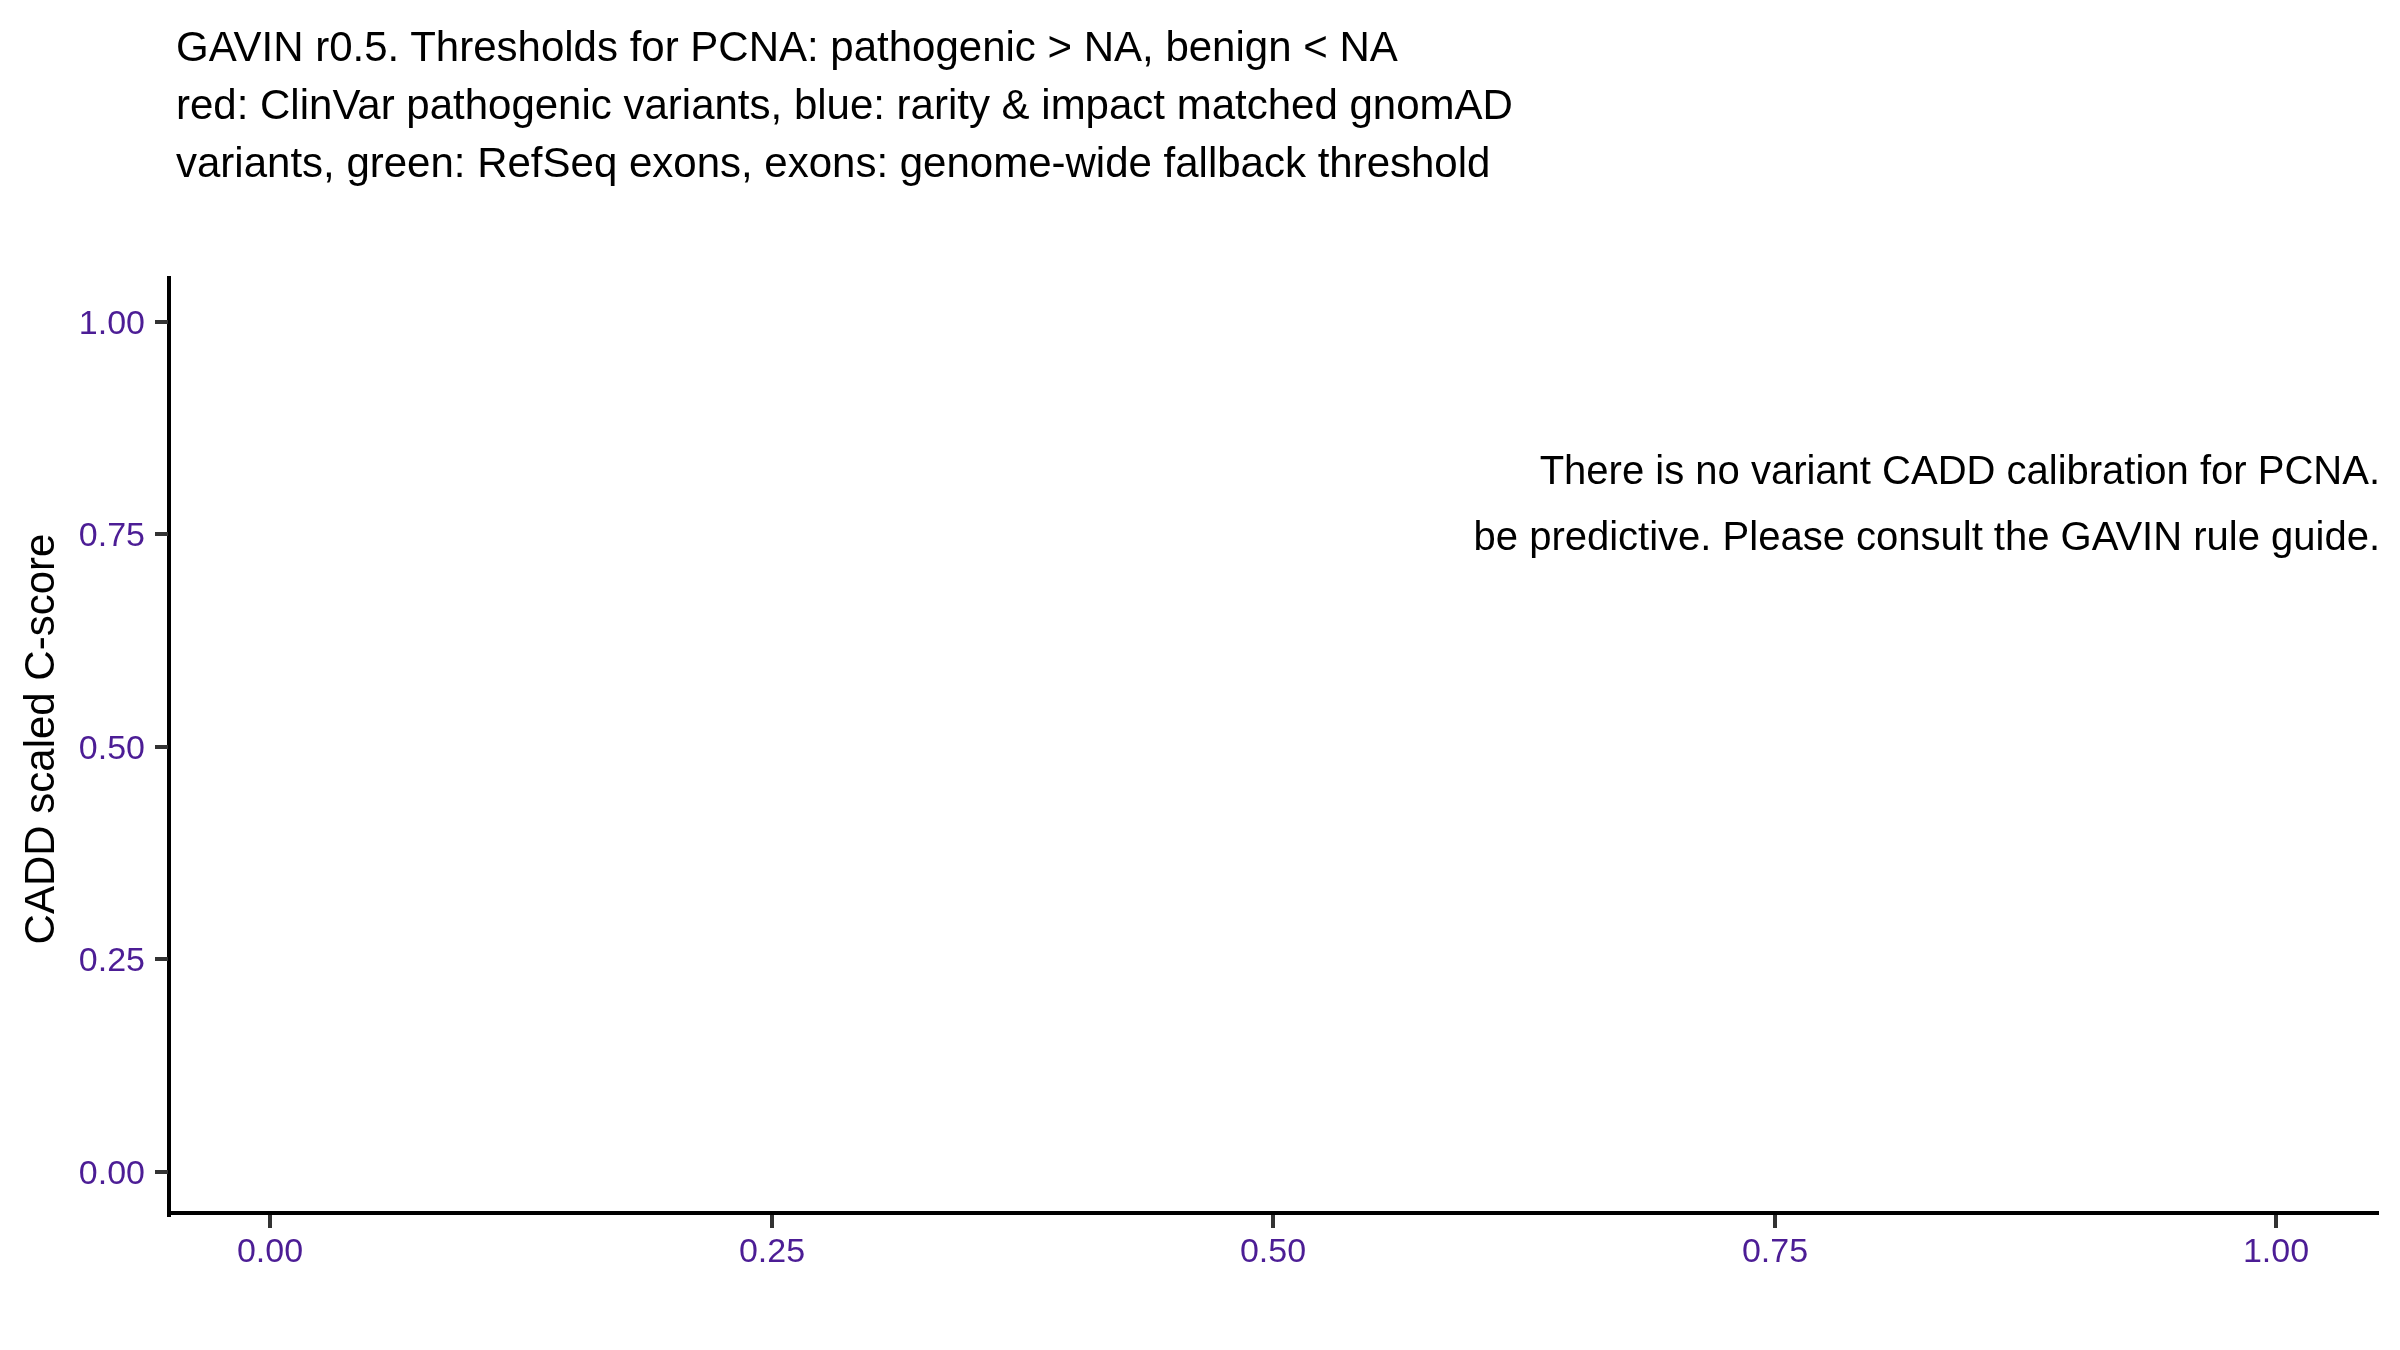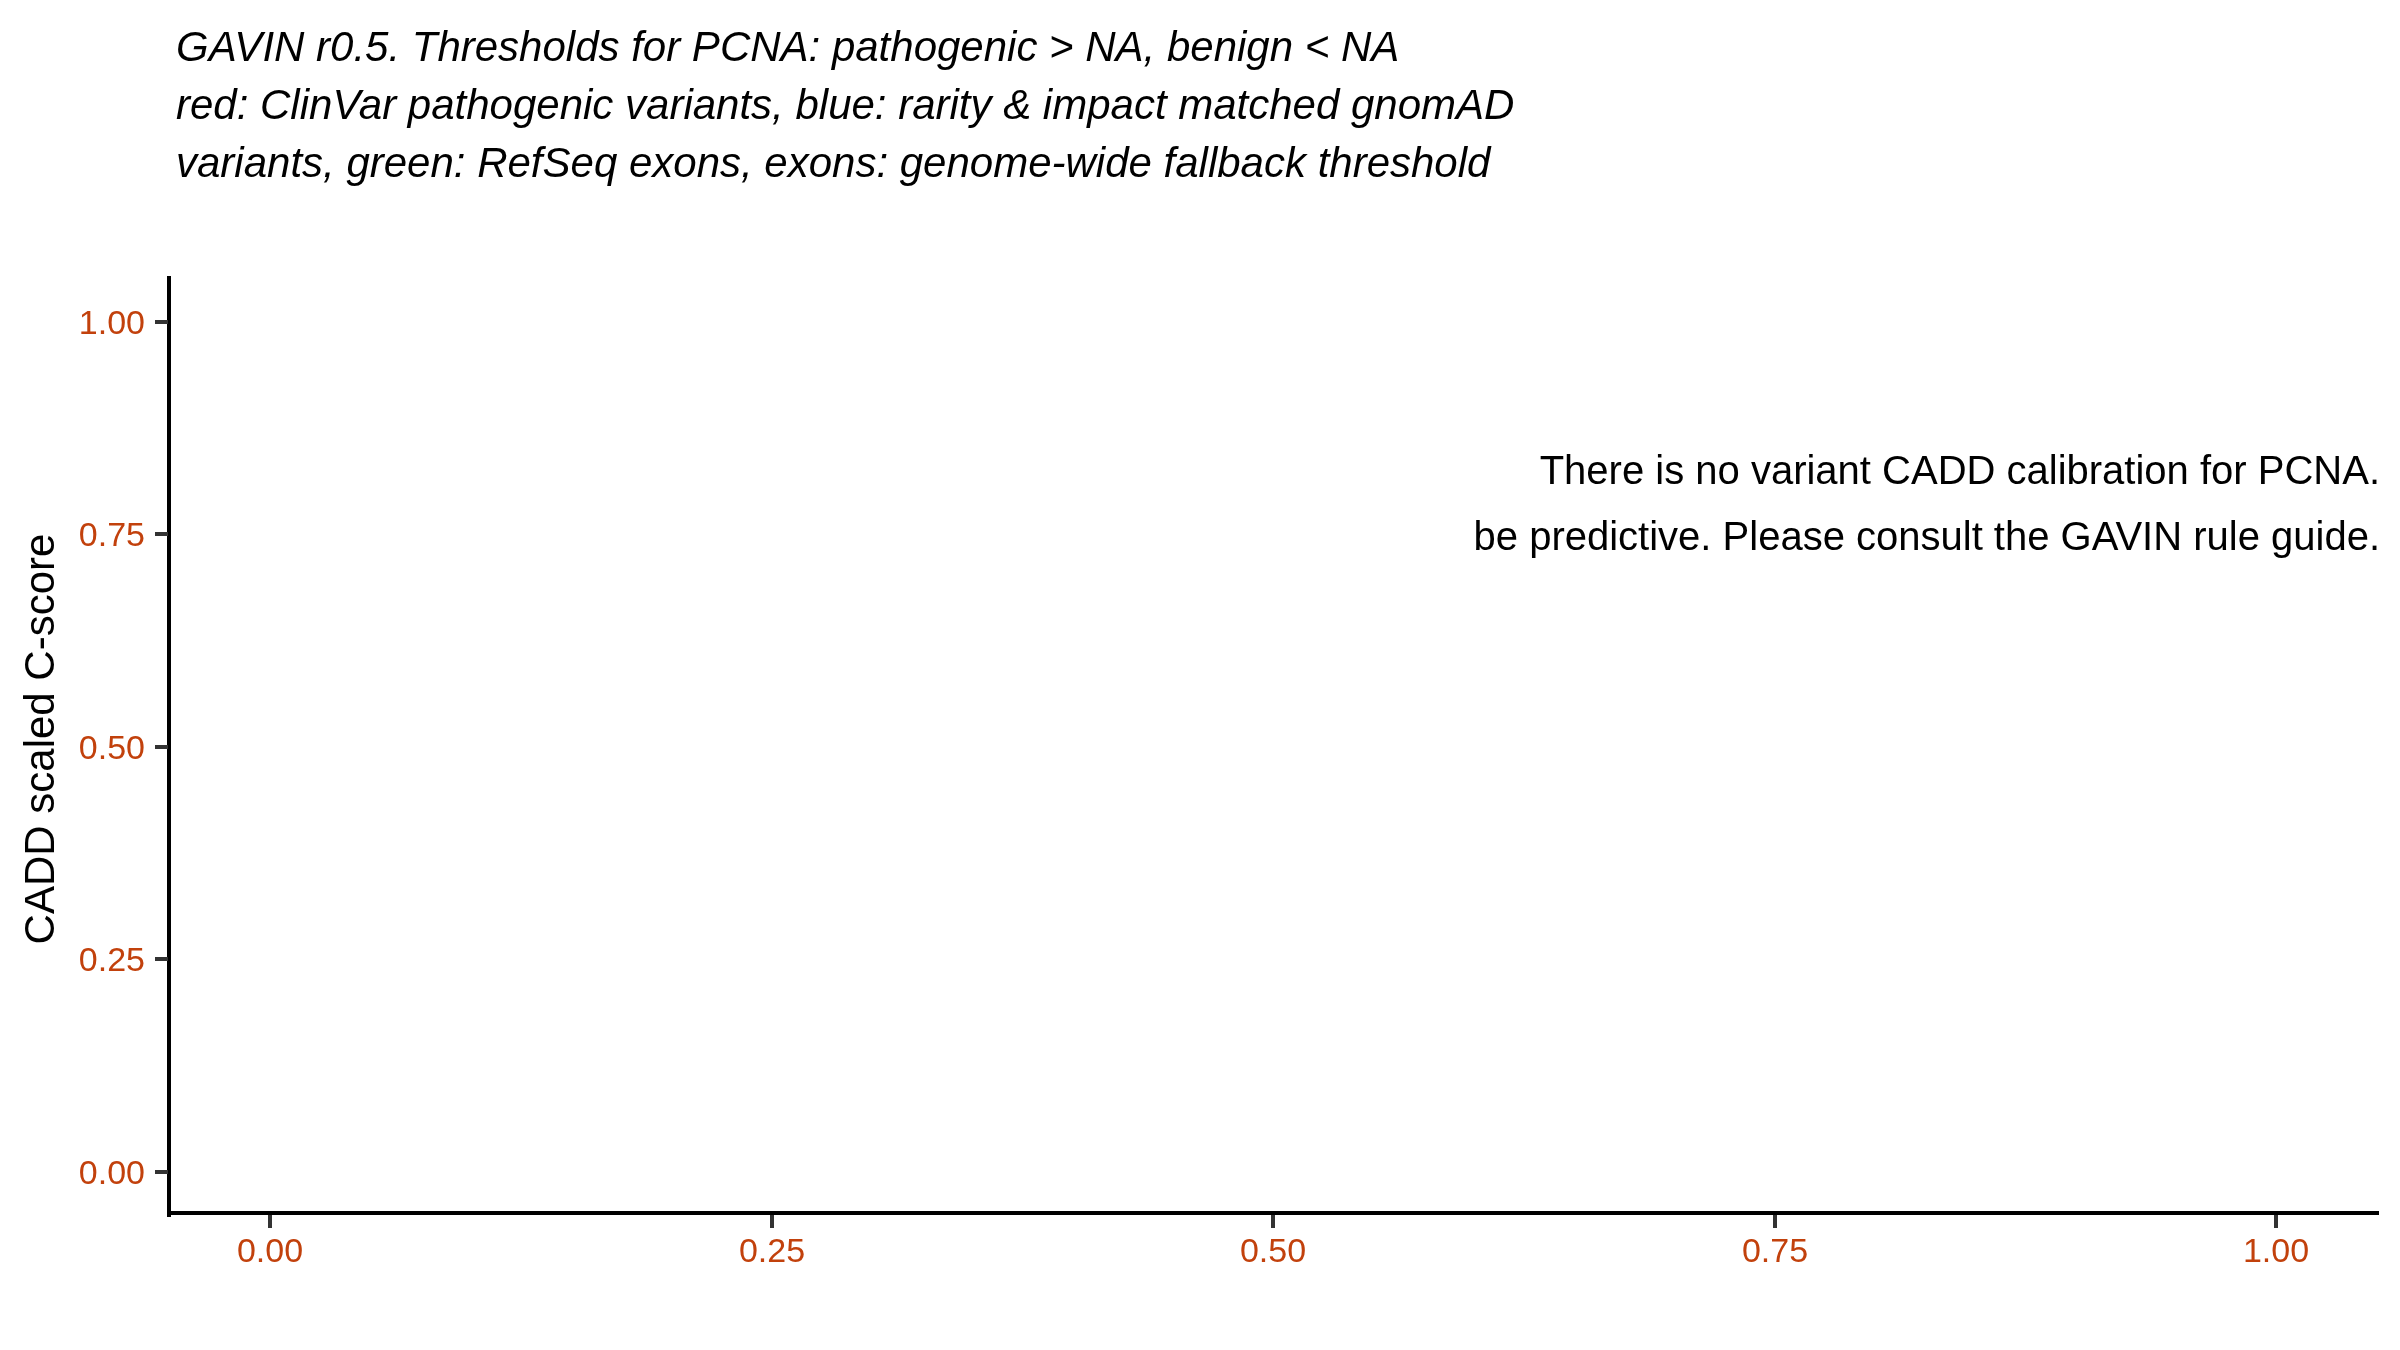--- a/index.html
+++ b/index.html
@@ -18,31 +18,30 @@
   }
   .abs { position: absolute; }
 
   .plot-title {
     left: 176px;
     top: 18px;
     font-size: 42px;
     line-height: 58px;
     color: #000000;
     white-space: nowrap;
-    font-style: italic;
   }
 
   .axis-line { background: #000000; }
 
   .tick-mark { background: #333333; }
 
   .tick-label {
     font-size: 34px;
     line-height: 36px;
-    color: #c2410c;
+    color: #4c1d95;
     white-space: nowrap;
   }
   .y-tick-label { left: 0; width: 145px; text-align: right; }
   .x-tick-label { width: 140px; text-align: center; }
 
   .y-axis-title {
     left: 40px;
     top: 739px;
     transform: translate(-50%, -50%) rotate(-90deg);
     font-size: 42px;

